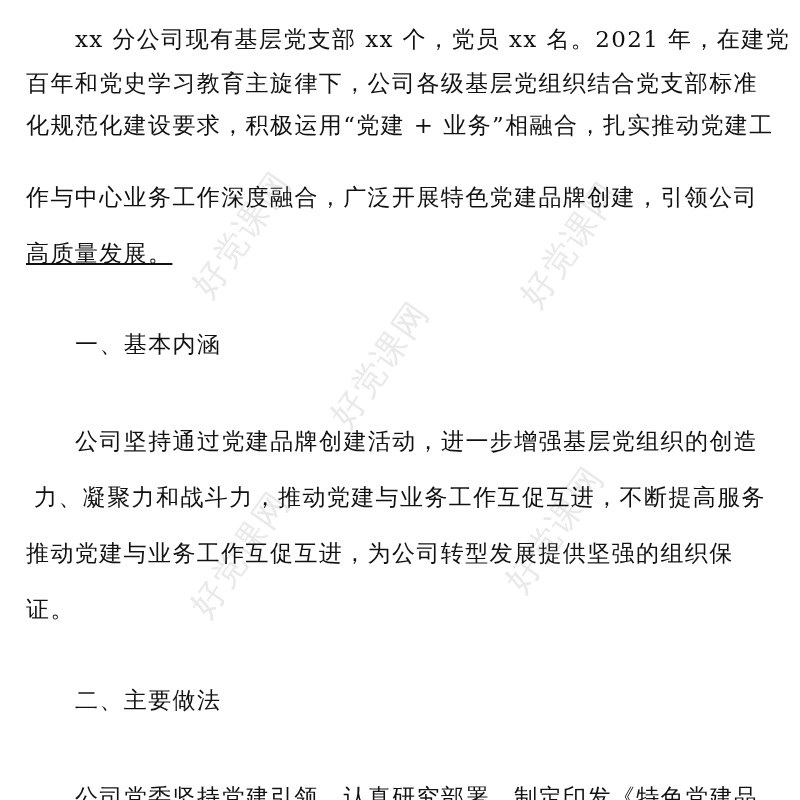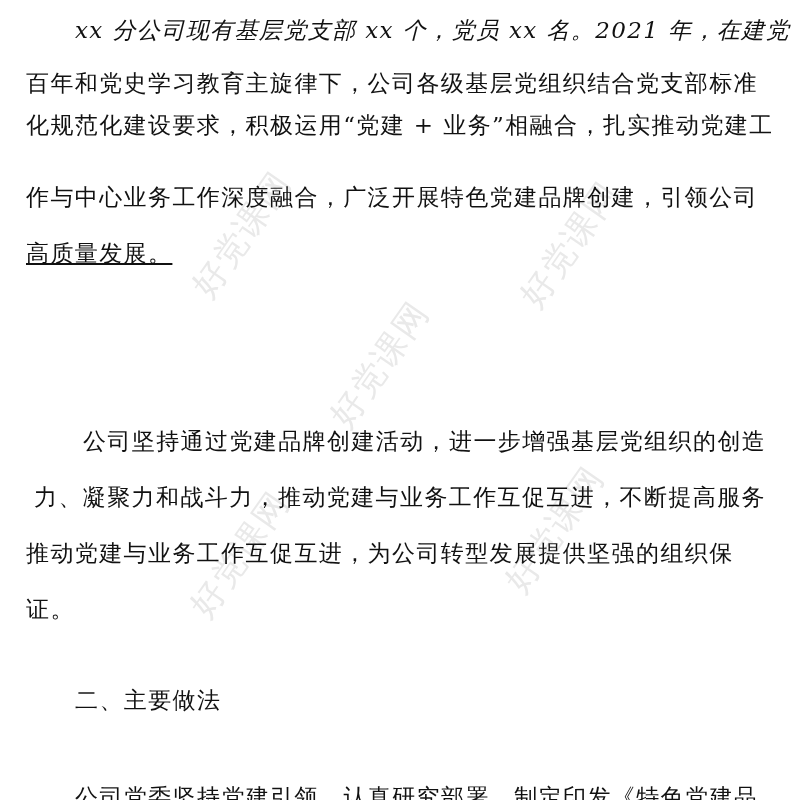--- a/index.html
+++ b/index.html
@@ -47,30 +47,31 @@
 <div class="page">
   <div>
     <div class="watermark" style="left:182px;top:280px;">好党课网</div>
     <div class="watermark" style="left:510px;top:290px;">好党课网</div>
     <div class="watermark" style="left:320px;top:410px;">好党课网</div>
     <div class="watermark" style="left:180px;top:600px;">好党课网</div>
     <div class="watermark" style="left:495px;top:575px;">好党课网</div>
   </div>
 
   <div>
-    <div class="line" style="left:75px;top:15px;font-style:italic;">xx 分公司现有基层党支部 xx 个，党员 xx 名。2021 年，在建党</div>
+    <div class="line" style="left:75px;top:24px;">xx 分公司现有基层党支部 xx 个，党员 xx 名。2021 年，在建党</div>
     <div class="line" style="left:26px;top:69px;font-family:Liberation Serif, serif;">百年和党史学习教育主旋律下，公司各级基层党组织结合党支部标准</div>
     <div class="line" style="left:26px;top:110px;">化规范化建设要求，积极运用“党建 + 业务”相融合，扎实推动党建工</div>
     <div class="line" style="left:26px;top:182px;">作与中心业务工作深度融合，广泛开展特色党建品牌创建，引领公司</div>
     <div class="line" style="left:26px;top:238px;text-decoration:underline;">高质量发展。</div>
   </div>
 
+  <div class="line" style="left:75px;top:329px;">一、基本内涵</div>
 
   <div>
-    <div class="line" style="left:75px;top:426px;margin-left:8px;">公司坚持通过党建品牌创建活动，进一步增强基层党组织的创造</div>
+    <div class="line" style="left:75px;top:426px;">公司坚持通过党建品牌创建活动，进一步增强基层党组织的创造</div>
     <div class="line" style="left:34px;top:482px;text-align:right;">力、凝聚力和战斗力，推动党建与业务工作互促互进，不断提高服务</div>
     <div class="line" style="left:26px;top:538px;">推动党建与业务工作互促互进，为公司转型发展提供坚强的组织保</div>
     <div class="line" style="left:26px;top:594px;">证。</div>
   </div>
 
   <div class="line" style="left:75px;top:685px;">二、主要做法</div>
 
   <div>
     <div class="line" style="left:75px;top:782px;">公司党委坚持党建引领，认真研究部署，制定印发《特色党建品</div>
   </div>

